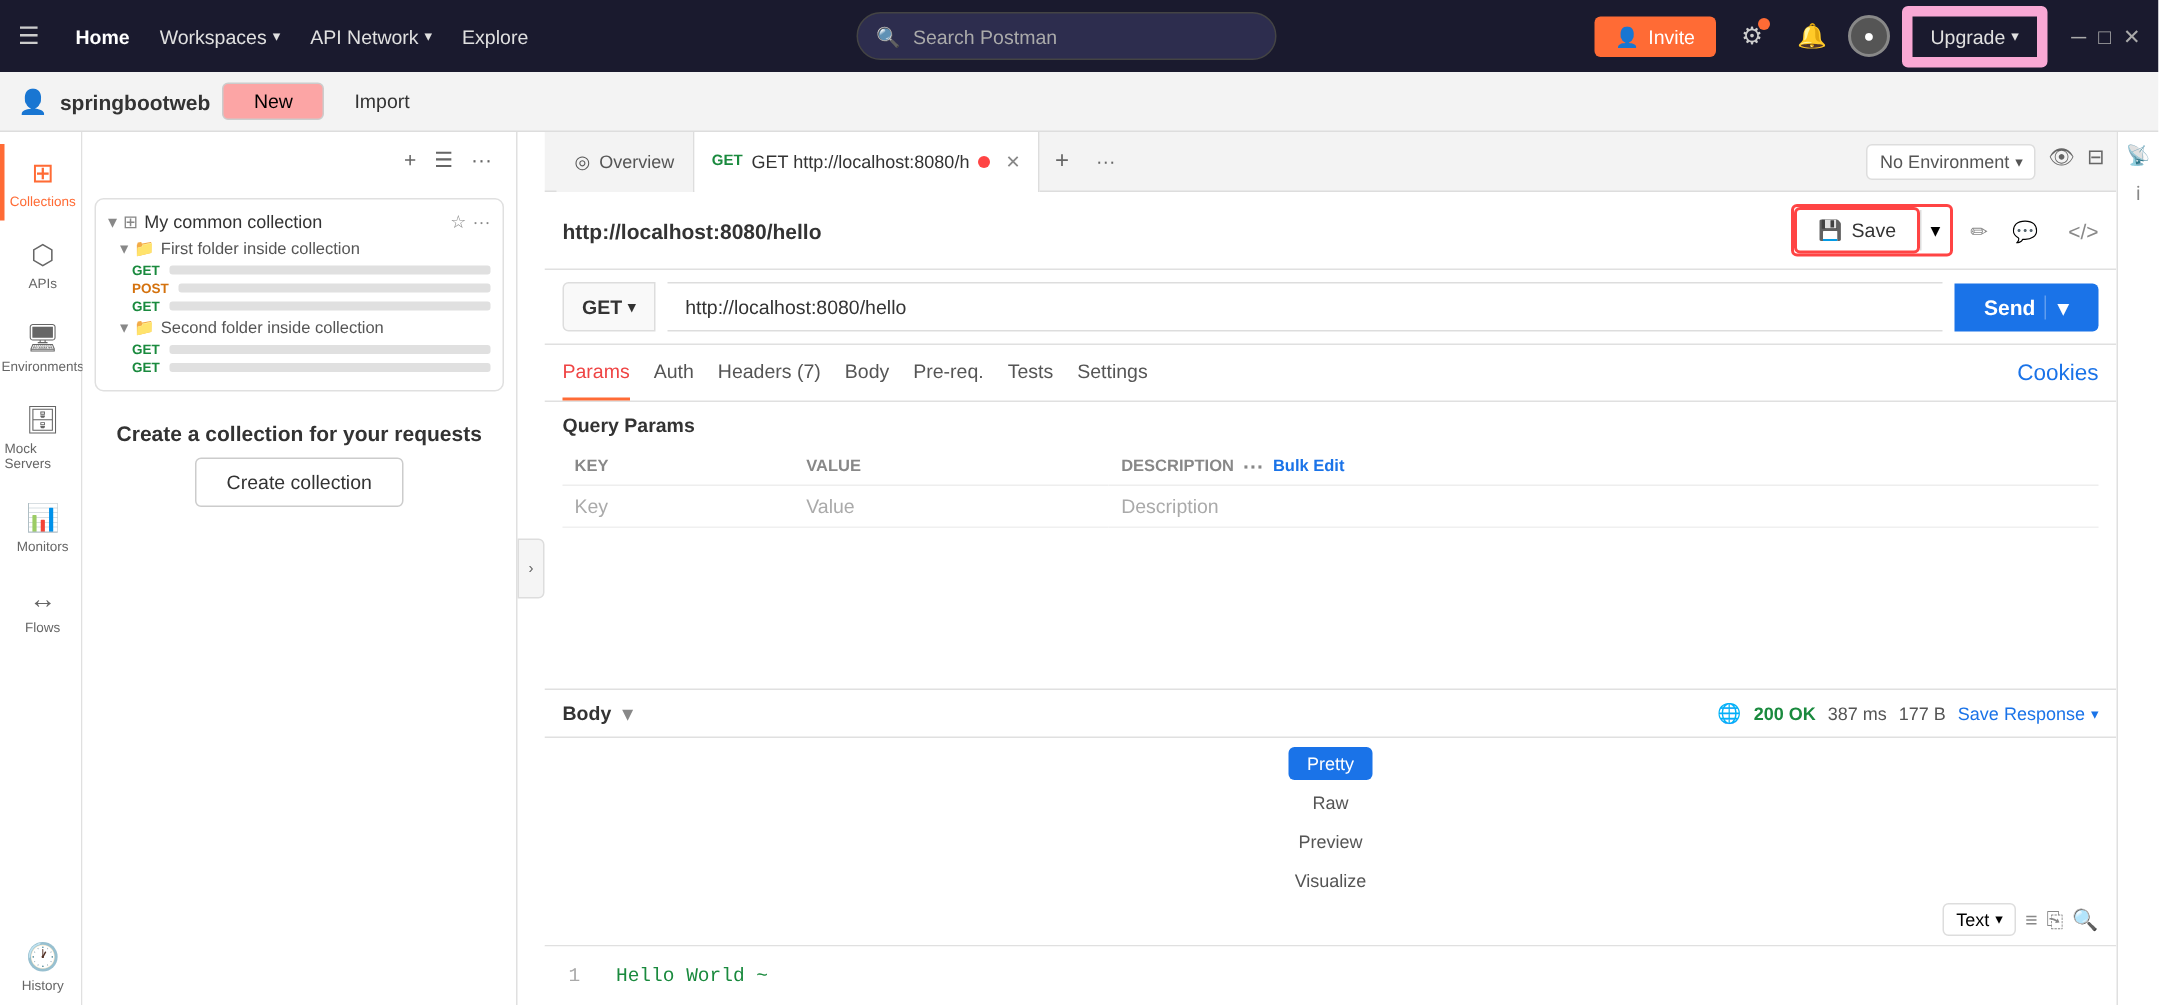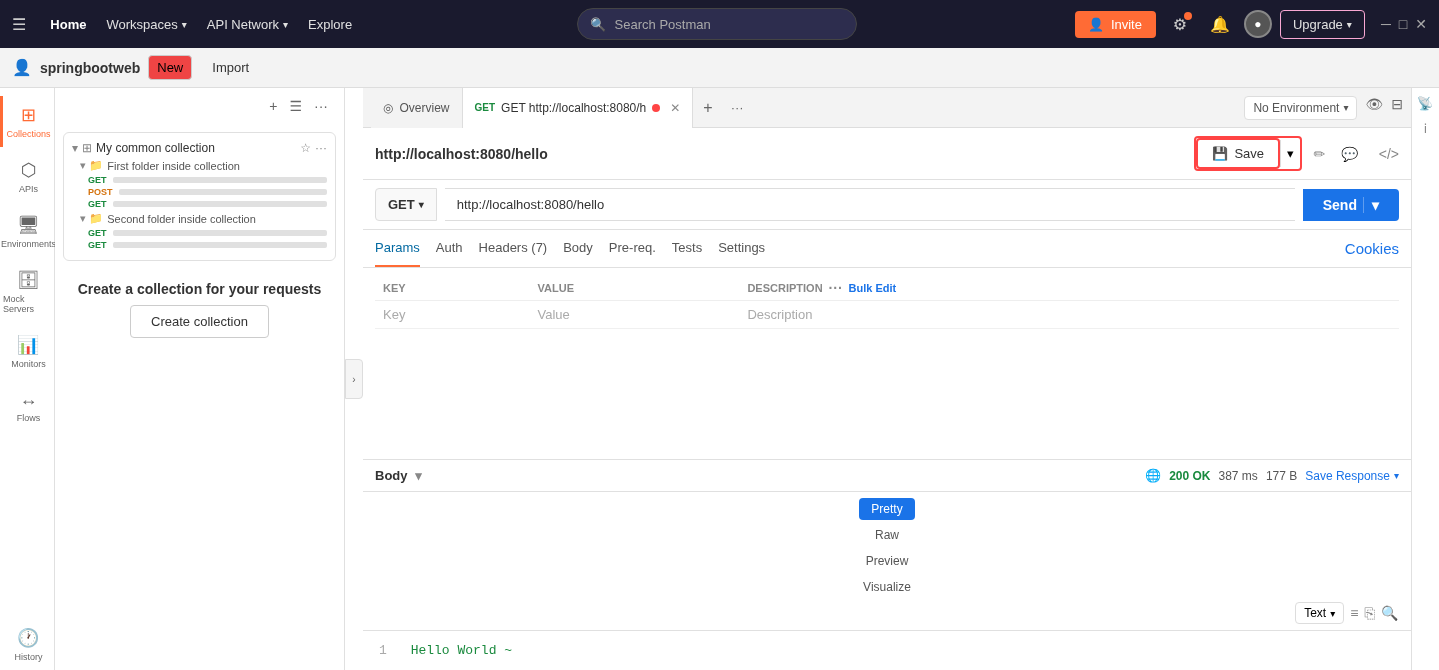--- a/index.html
+++ b/index.html
@@ -11,28 +11,28 @@
     .topbar-nav { display: flex; align-items: center; gap: 4px; }
     .nav-item { color: #e0e0e0; font-size: 13px; padding: 6px 8px; cursor: pointer; border-radius: 4px; display: flex; align-items: center; gap: 4px; }
     .nav-item.active { color: #fff; font-weight: 600; }
     .search-bar { flex: 1; display: flex; justify-content: center; }
     .search-input { width: 280px; height: 32px; background: #2d2d4e; border: 1px solid #444; border-radius: 20px; display: flex; align-items: center; padding: 0 12px; gap: 8px; color: #aaa; font-size: 13px; cursor: pointer; }
     .topbar-right { display: flex; align-items: center; gap: 8px; }
     .invite-btn { background: #ff6b35; color: #fff; border: none; border-radius: 4px; padding: 6px 14px; font-size: 13px; cursor: pointer; display: flex; align-items: center; gap: 6px; }
     .icon-btn { color: #ccc; width: 32px; height: 32px; display: flex; align-items: center; justify-content: center; cursor: pointer; border-radius: 4px; font-size: 16px; position: relative; }
     .notif-dot { position: absolute; top: 4px; right: 4px; width: 8px; height: 8px; background: #ff6b35; border-radius: 50%; }
     .avatar { width: 28px; height: 28px; border-radius: 50%; background: #555; border: 2px solid #888; display: flex; align-items: center; justify-content: center; font-size: 12px; color: #fff; }
-    .upgrade-btn { background: transparent; color: #e0e0e0; border: 1px solid #f9a8d4; border-radius: 4px; padding: 6px 12px; font-size: 13px; cursor: pointer; display: flex; align-items: center; gap: 4px; }
+    .upgrade-btn { background: transparent; color: #e0e0e0; border: 7px solid #f9a8d4; border-radius: 4px; padding: 6px 12px; font-size: 13px; cursor: pointer; display: flex; align-items: center; gap: 4px; }
     .window-controls { display: flex; gap: 8px; margin-left: 8px; }
     .wc { color: #aaa; cursor: pointer; font-size: 14px; }
 
     
     .secondbar { display: flex; align-items: center; height: 40px; background: #f3f3f3; border-bottom: 1px solid #ddd; padding: 0 12px; gap: 8px; }
     .workspace-name { font-size: 14px; font-weight: 600; color: #333; }
-    .new-btn { background: #ef4444; border: 1px solid #ccc; border-radius: 4px; padding: 4px 8px; font-size: 13px; cursor: pointer; }
+    .new-btn { background: #fca5a5; border: 1px solid #ccc; border-radius: 4px; padding: 4px 20px; font-size: 13px; cursor: pointer; }
     .import-btn { background: transparent; border: none; padding: 4px 12px; font-size: 13px; color: #333; cursor: pointer; }
 
     
     .main { display: flex; height: calc(670px - 88px); }
 
     
     .icon-sidebar { width: 55px; background: #fff; border-right: 1px solid #e0e0e0; display: flex; flex-direction: column; align-items: center; padding-top: 8px; gap: 4px; }
     .icon-sidebar-item { display: flex; flex-direction: column; align-items: center; padding: 8px 0; cursor: pointer; width: 100%; gap: 3px; border-left: 3px solid transparent; }
     .icon-sidebar-item.active { border-left: 3px solid #ff6b35; }
     .icon-sidebar-item .icon { font-size: 18px; color: #666; }
@@ -93,21 +93,21 @@
     
     .request-bar { display: flex; align-items: center; padding: 8px 12px; gap: 8px; border-bottom: 1px solid #e0e0e0; }
     .method-select { display: flex; align-items: center; gap: 4px; border: 1px solid #ddd; border-radius: 4px 0 0 4px; padding: 8px 12px; font-size: 13px; font-weight: 600; color: #333; cursor: pointer; background: #f9f9f9; }
     .url-input { flex: 1; border: 1px solid #ddd; border-left: none; border-right: none; padding: 8px 12px; font-size: 13px; color: #333; outline: none; }
     .send-btn { background: #1a73e8; color: #fff; border: none; border-radius: 0 4px 4px 0; padding: 8px 20px; font-size: 14px; font-weight: 600; cursor: pointer; display: flex; align-items: center; gap: 6px; }
     .send-arrow { border-left: 1px solid rgba(255,255,255,0.3); padding-left: 8px; }
 
     
     .req-tabs { display: flex; align-items: center; padding: 0 12px; border-bottom: 1px solid #e0e0e0; gap: 16px; }
     .req-tab { padding: 10px 0; font-size: 13px; color: #555; cursor: pointer; border-bottom: 2px solid transparent; }
-    .req-tab.active { color: #0369a1; border-bottom: 2px solid #ff6b35; font-weight: 500; }
+    .req-tab.active { color: #ef4444; border-bottom: 2px solid #ff6b35; font-weight: 500; }
     .req-tab-right { margin-left: auto; color: #1a73e8; font-size: 15px; cursor: pointer; }
 
     
     .query-params { padding: 8px 12px; flex: 1; overflow-y: auto; }
     .query-title { font-size: 13px; font-weight: 600; color: #333; margin-bottom: 8px; }
     .params-table { width: 100%; border-collapse: collapse; }
     .params-table th { text-align: left; font-size: 11px; color: #888; font-weight: 600; padding: 4px 8px; border-bottom: 1px solid #eee; }
     .params-table td { padding: 6px 8px; border-bottom: 1px solid #f0f0f0; font-size: 13px; color: #aaa; }
     .th-actions { display: flex; align-items: center; gap: 6px; }
     .bulk-edit { color: #1a73e8; font-size: 11px; cursor: pointer; }
@@ -348,20 +348,21 @@
       <span class="req-tab">Auth</span>
       <span class="req-tab">Headers (7)</span>
       <span class="req-tab">Body</span>
       <span class="req-tab">Pre-req.</span>
       <span class="req-tab">Tests</span>
       <span class="req-tab">Settings</span>
       <span class="req-tab-right">Cookies</span>
     </div>
 
     <div class="query-params">
+      <div class="query-title">Query Params</div>
       <table class="params-table">
         <thead>
           <tr>
             <th>KEY</th>
             <th>VALUE</th>
             <th>
               <div class="th-actions">
                 <span>DESCRIPTION</span>
                 <span style="color:#888;font-size:14px;cursor:pointer;">···</span>
                 <span class="bulk-edit">Bulk Edit</span>

